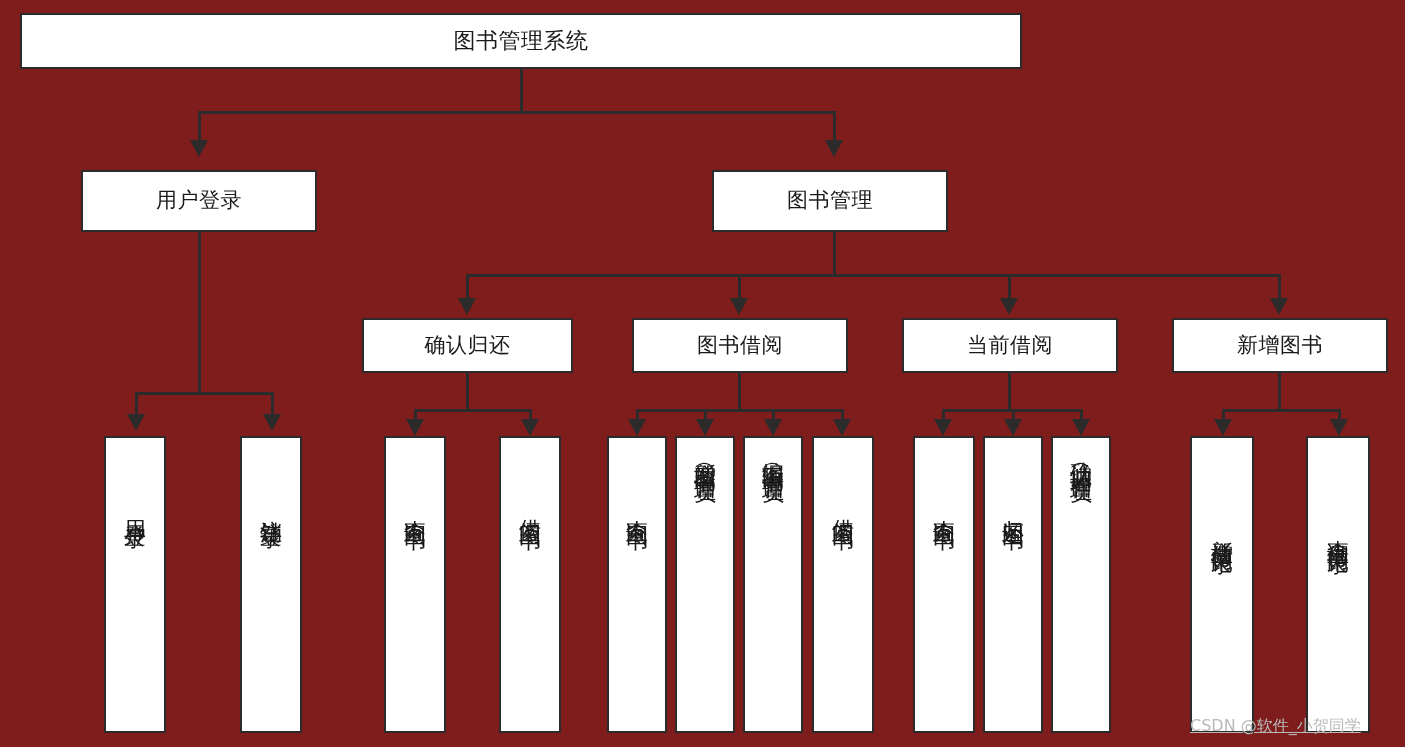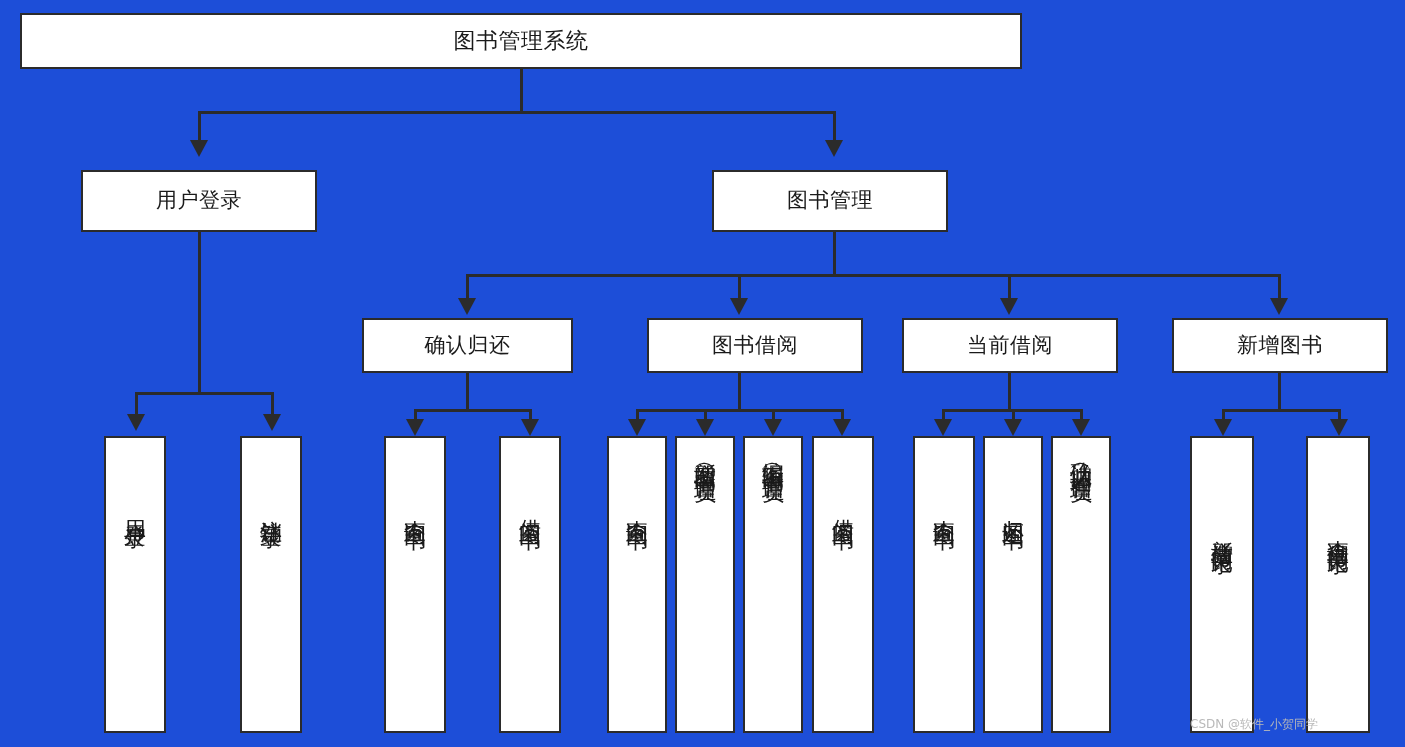--- a/index.html
+++ b/index.html
@@ -5,21 +5,21 @@
 <style>
   html,body{margin:0;padding:0;background:#ffffff;}
   body{
     font-family:"DejaVu Sans","Liberation Sans",sans-serif;
     color:#1a1a1a;
   }
   #canvas{
     position:relative;
     width:1405px;
     height:747px;
-    background:#1d4ed8;
+    background:#7f1d1d;
     overflow:hidden;
   }
   
   .node{
     position:absolute;
     box-sizing:border-box;
     background:#ffffff;
     border:2px solid #2b2b2b;
     display:flex;
     align-items:center;
@@ -67,24 +67,25 @@
   .arrow{
     position:absolute;
     width:0;height:0;
     border-left:9px solid transparent;
     border-right:9px solid transparent;
     border-top:17px solid #2b2b2b;
   }
   
   .watermark{
     position:absolute;
-    font-size:12px;
+    font-size:16px;
     color:#b9b9b9;
     white-space:nowrap;
     user-select:none;
+    text-decoration:underline;
   }
 </style>
 </head>
 <body>
 
 <div id="canvas">
 
   <div class="node horiz root" style="left:20px;top:13px;width:1002px;height:56px;">
     <span class="label">图书管理系统</span>
   </div>
@@ -118,21 +119,21 @@
   <div class="vline" style="left:738px;top:274px;height:24px;"></div>
   <div class="arrow" style="left:730px;top:298px;"></div>
   <div class="vline" style="left:1008px;top:274px;height:24px;"></div>
   <div class="arrow" style="left:1000px;top:298px;"></div>
   <div class="vline" style="left:1278px;top:274px;height:24px;"></div>
   <div class="arrow" style="left:1270px;top:298px;"></div>
 
   <div class="node horiz" style="left:362px;top:318px;width:211px;height:55px;">
     <span class="label">确认归还</span>
   </div>
-  <div class="node horiz" style="left:632px;top:318px;width:216px;height:55px;margin-left:15px;">
+  <div class="node horiz" style="left:632px;top:318px;width:216px;height:55px;">
     <span class="label">图书借阅</span>
   </div>
   <div class="node horiz" style="left:902px;top:318px;width:216px;height:55px;">
     <span class="label">当前借阅</span>
   </div>
   <div class="node horiz" style="left:1172px;top:318px;width:216px;height:55px;">
     <span class="label">新增图书</span>
   </div>
 
   <div class="vline" style="left:466px;top:373px;height:36px;"></div>

